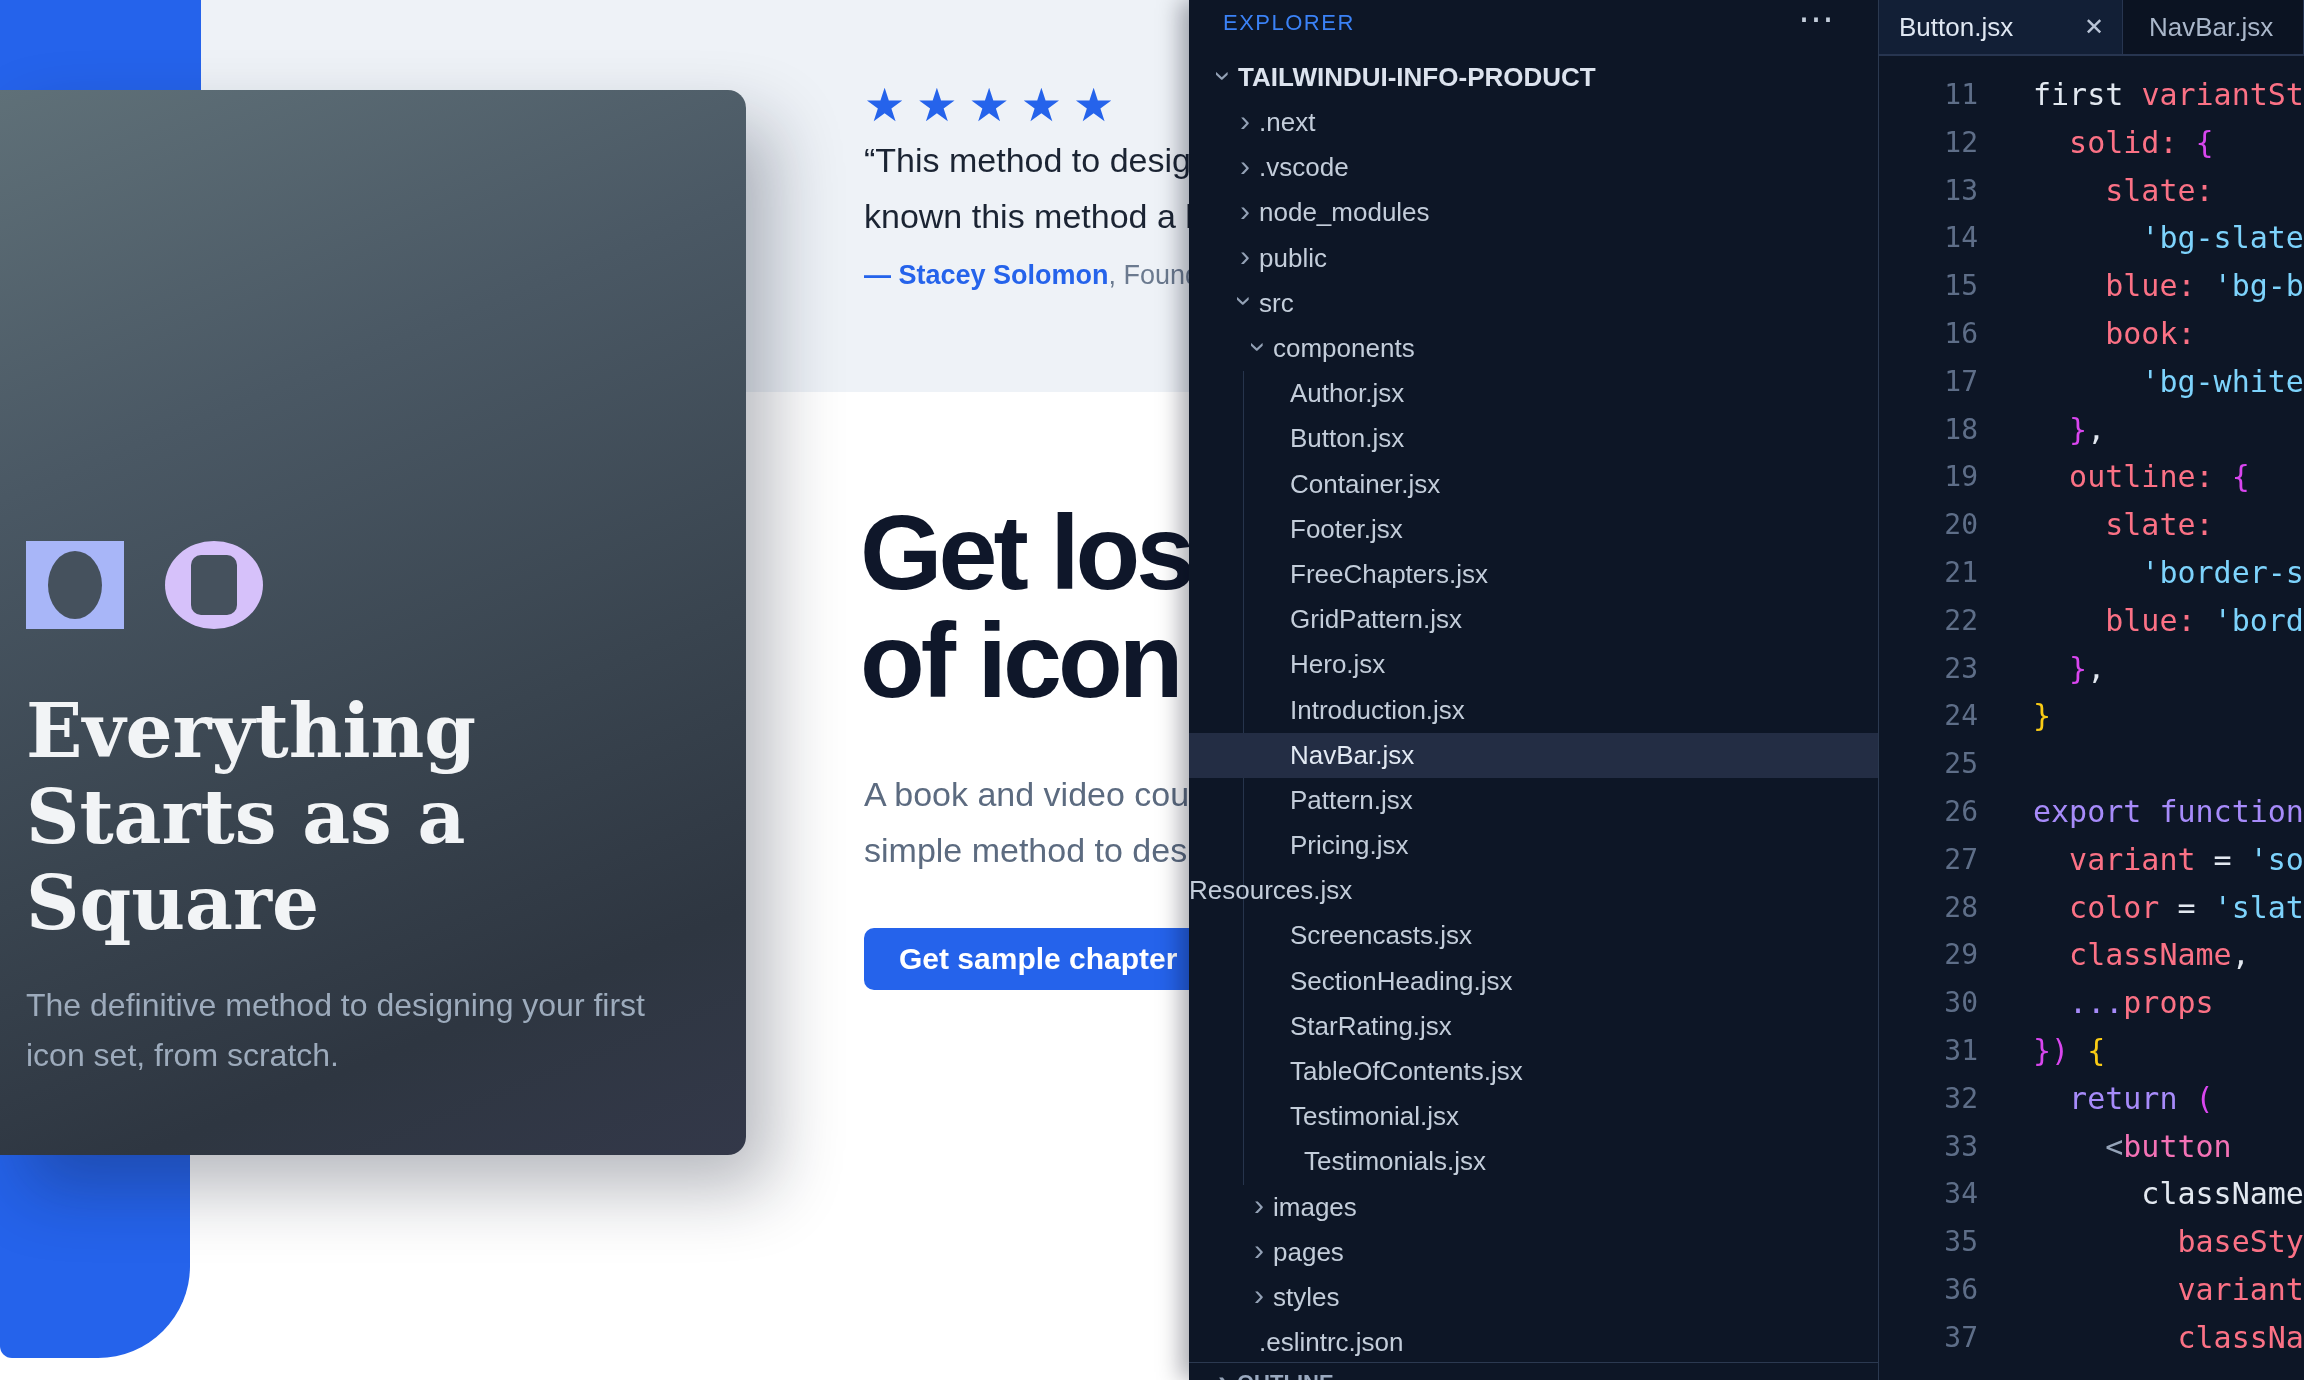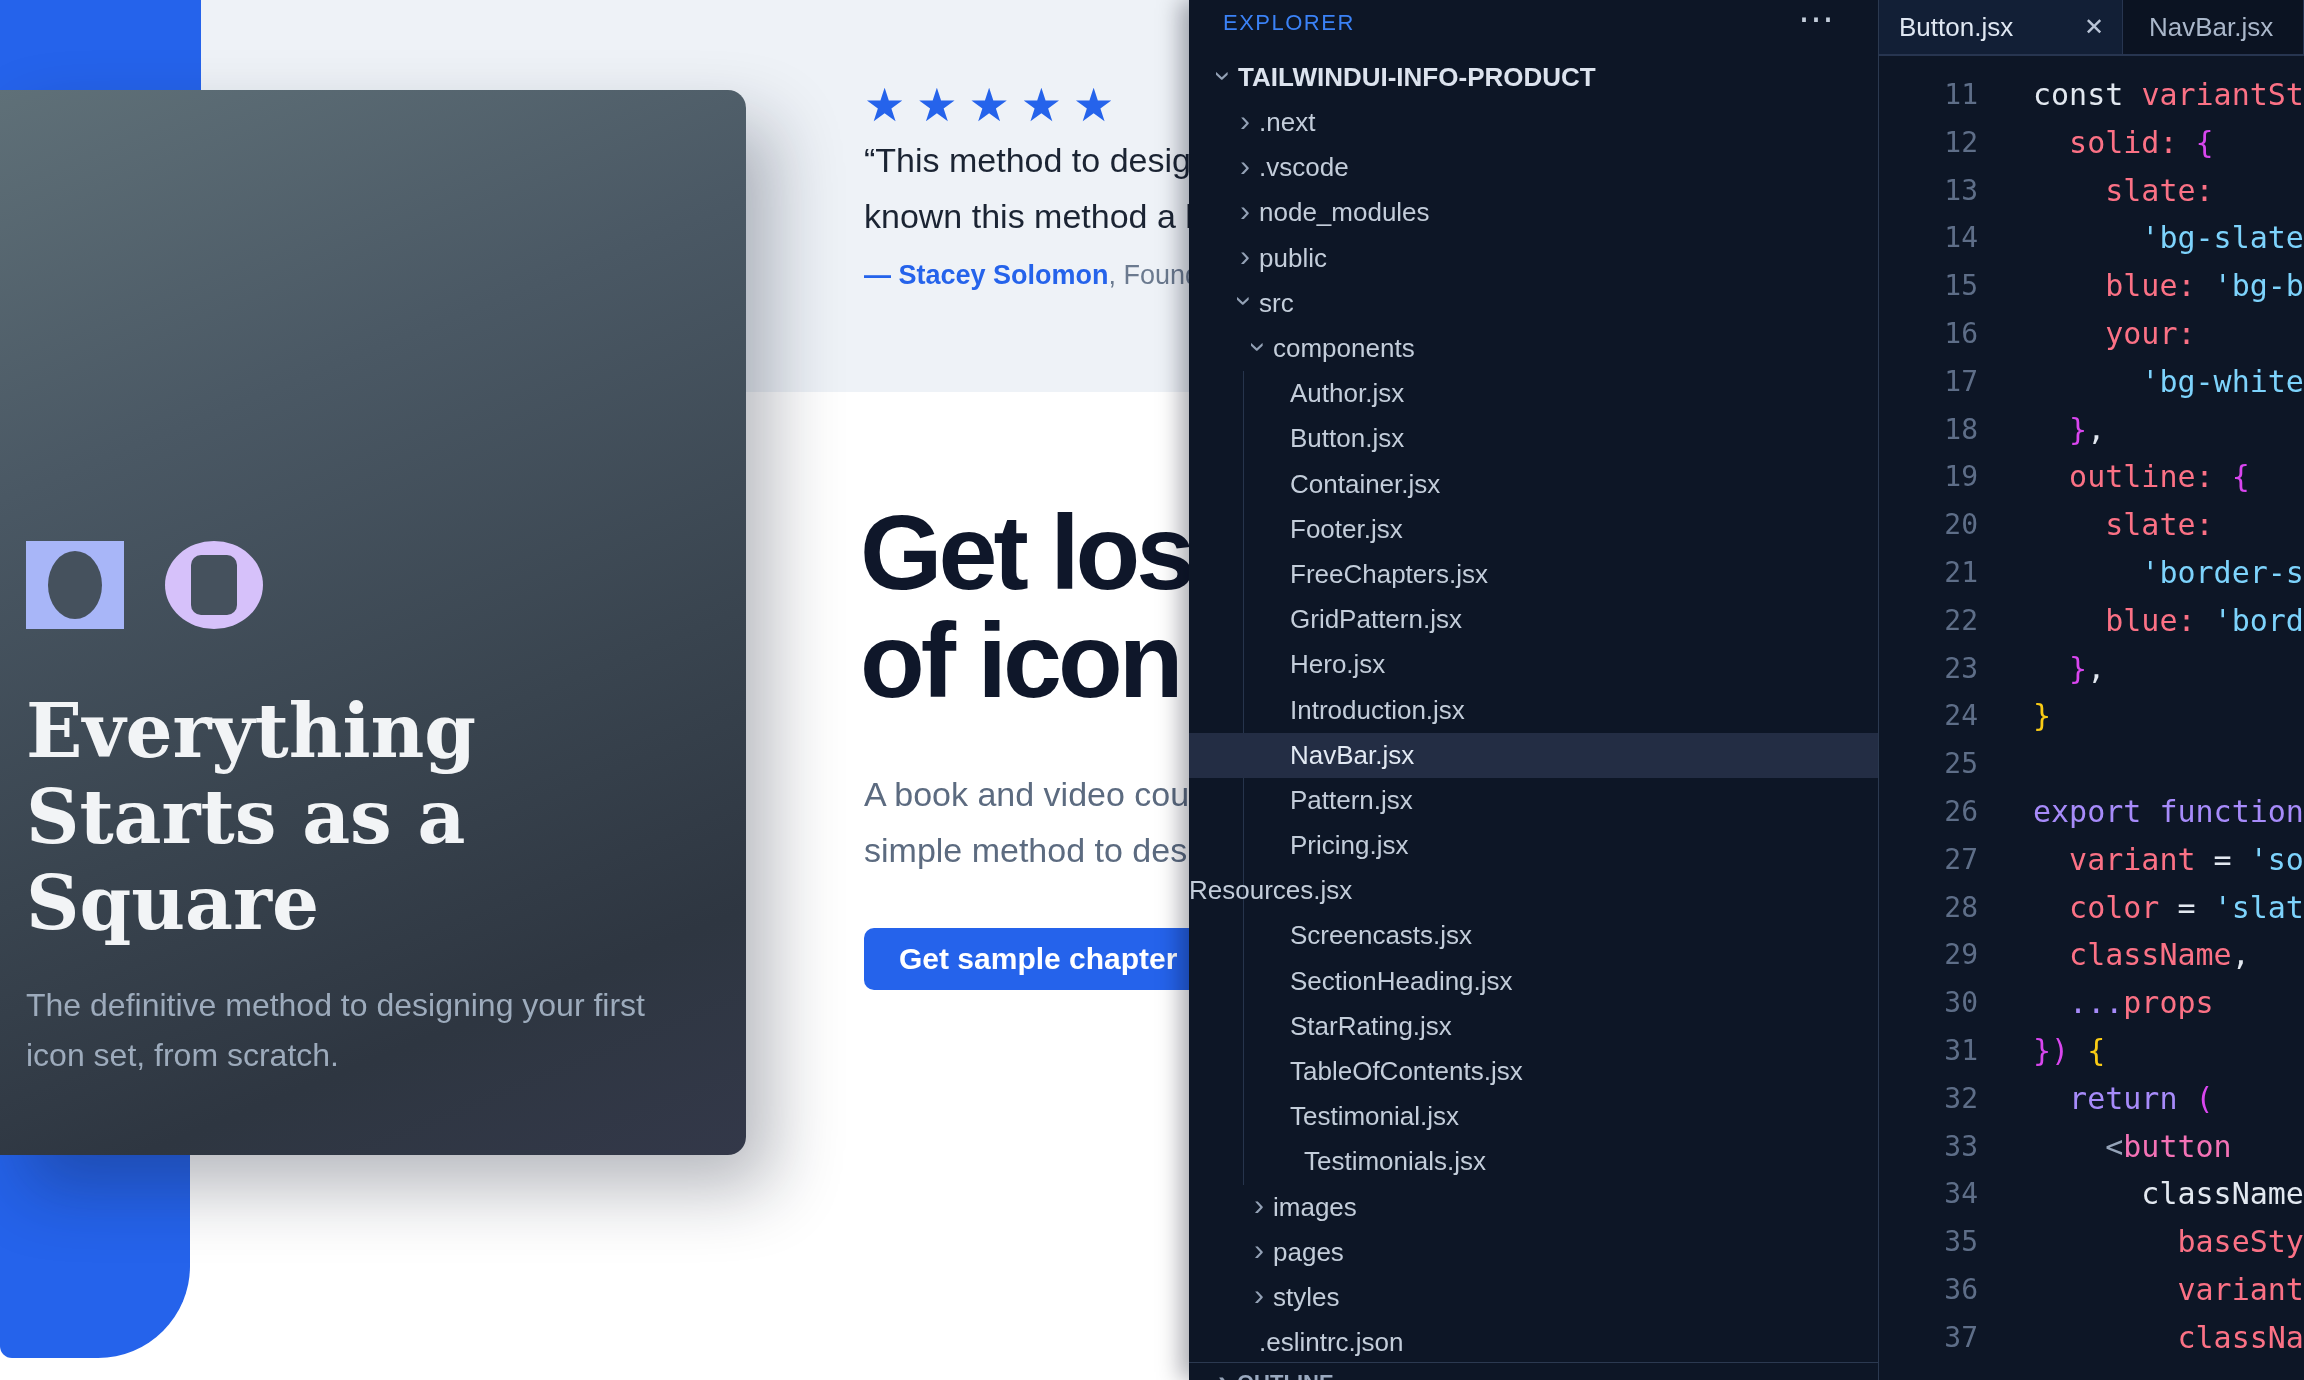--- a/index.html
+++ b/index.html
@@ -242,26 +242,26 @@
       <div class="tabbar">
           <div class="tab active">
             <span class="tab-label">Button.jsx</span>
             <span class="tab-close">✕</span>
           </div>
           <div class="tab">
             <span class="tab-label">NavBar.jsx</span>
           </div>
         </div>
       <div class="code">
-          <div class="cl"><span class="ln">11</span><span class="ct"><span class="tk-w">const </span><span class="tk-id">variantSty</span></span></div>
+          <div class="cl"><span class="ln">11</span><span class="ct"><span class="tk-w">first </span><span class="tk-id">variantSty</span></span></div>
           <div class="cl"><span class="ln">12</span><span class="ct"><span class="tk-id">  solid: </span><span class="tk-b2">{</span></span></div>
           <div class="cl"><span class="ln">13</span><span class="ct"><span class="tk-id">    slate:</span></span></div>
           <div class="cl"><span class="ln">14</span><span class="ct"><span class="tk-str">      'bg-slate-</span></span></div>
           <div class="cl"><span class="ln">15</span><span class="ct"><span class="tk-id">    blue: </span><span class="tk-str">'bg-b</span></span></div>
-          <div class="cl"><span class="ln">16</span><span class="ct"><span class="tk-id">    your:</span></span></div>
+          <div class="cl"><span class="ln">16</span><span class="ct"><span class="tk-id">    book:</span></span></div>
           <div class="cl"><span class="ln">17</span><span class="ct"><span class="tk-str">      'bg-white</span></span></div>
           <div class="cl"><span class="ln">18</span><span class="ct"><span class="tk-b2">  }</span><span class="tk-w">,</span></span></div>
           <div class="cl"><span class="ln">19</span><span class="ct"><span class="tk-id">  outline: </span><span class="tk-b2">{</span></span></div>
           <div class="cl"><span class="ln">20</span><span class="ct"><span class="tk-id">    slate:</span></span></div>
           <div class="cl"><span class="ln">21</span><span class="ct"><span class="tk-str">      'border-s</span></span></div>
           <div class="cl"><span class="ln">22</span><span class="ct"><span class="tk-id">    blue: </span><span class="tk-str">'borde</span></span></div>
           <div class="cl"><span class="ln">23</span><span class="ct"><span class="tk-b2">  }</span><span class="tk-w">,</span></span></div>
           <div class="cl"><span class="ln">24</span><span class="ct"><span class="tk-b1">}</span></span></div>
           <div class="cl"><span class="ln">25</span><span class="ct"></span></div>
           <div class="cl"><span class="ln">26</span><span class="ct"><span class="tk-kw">export</span><span class="tk-w"> </span><span class="tk-kw">function</span><span class="tk-w"> </span></span></div>

